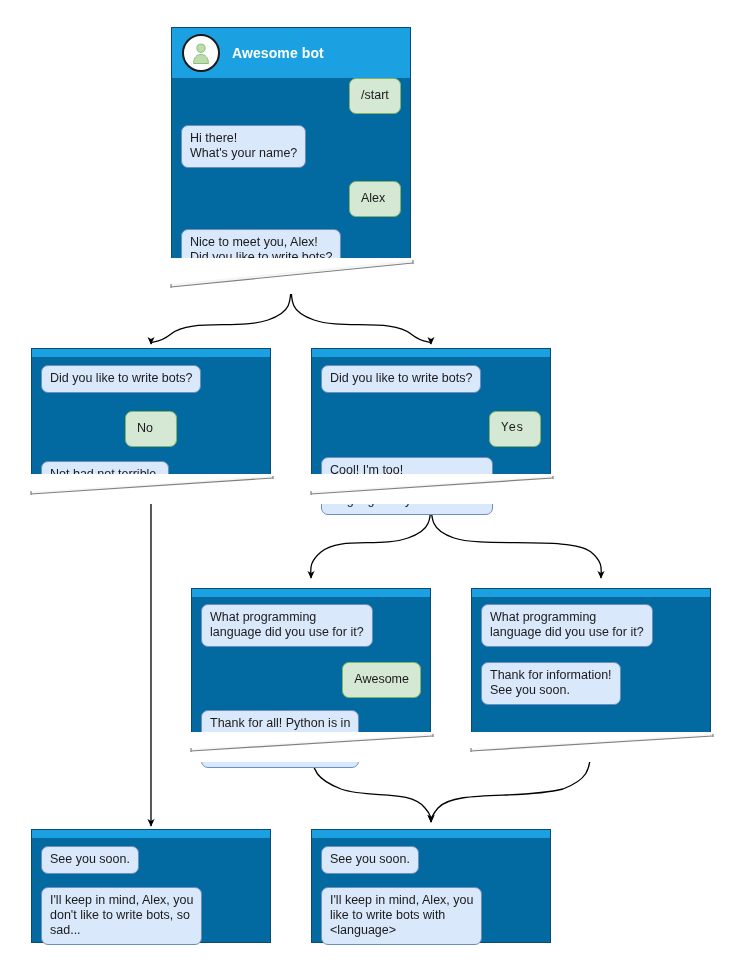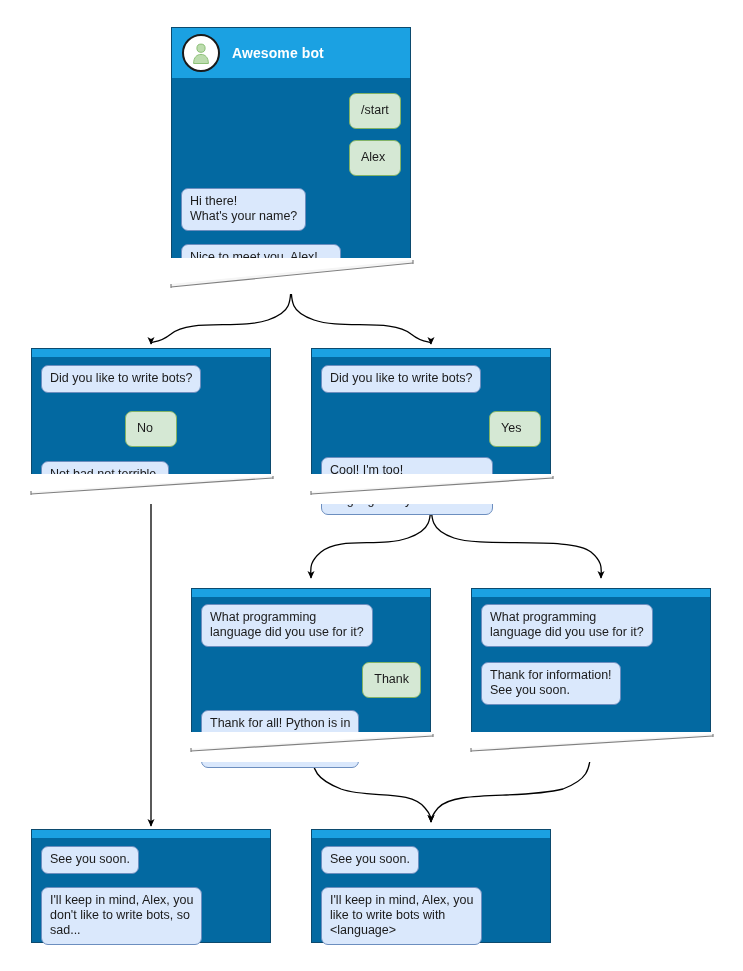--- a/index.html
+++ b/index.html
@@ -154,30 +154,30 @@
   <div class="node root" style="left:171px; top:27px; width:240px; height:247px;">
     <div class="node-header">
       <div class="avatar">
         <svg width="24" height="24" viewBox="0 0 24 24" aria-hidden="true">
           <circle cx="12" cy="7.2" r="4.1" fill="#bcdcae" stroke="#8cc077" stroke-width="1"></circle>
           <path d="M4.6 22.5 C4.6 16.3 8 13.4 12 13.4 C16 13.4 19.4 16.3 19.4 22.5 Z" fill="#bcdcae" stroke="#8cc077" stroke-width="1"></path>
         </svg>
       </div>
       <div class="node-title">Awesome bot</div>
     </div>
-    <div class="chat-body" style="height:197px; padding-top:15px;">
+    <div class="chat-body" style="height:197px; padding-top:0;">
       <div class="msg-row user">
         <div class="bubble user">/start</div>
-      </div>
-      <div class="msg-row user" style="margin-bottom:12px;">
-        <div class="bubble user">Alex</div>
       </div>
       <div class="msg-row bot" style="margin-bottom:13px;">
         <div class="bubble bot">Hi there!
 What's your name?</div>
+      </div>
+      <div class="msg-row user" style="margin-bottom:12px;">
+        <div class="bubble user">Alex</div>
       </div>
       <div class="msg-row bot">
         <div class="bubble bot">Nice to meet you, Alex!
 Did you like to write bots?</div>
       </div>
     </div>
   </div>
 
   <svg class="skew-cover" style="left:169px; top:258px; width:246px; height:36px;">
     <polygon points="2,5 244,2 244,36 2,36" fill="#ffffff"></polygon>
@@ -209,21 +209,21 @@
     <path d="M 2,17 L 2,21" stroke="#808080" stroke-width="1.2" fill="none"></path>
     <path d="M 244,2 L 244,5" stroke="#808080" stroke-width="1.2" fill="none"></path>
   </svg>
 
   <div class="node sub" style="left:311px; top:348px; width:240px; height:140px;">
     <div class="node-header"></div>
     <div class="chat-body" style="height:132px; padding-top:8px;">
       <div class="msg-row bot" style="margin-bottom:18px;">
         <div class="bubble bot">Did you like to write bots?</div>
       </div>
-      <div class="msg-row user" style="margin-bottom:10px;">
+      <div class="msg-row user" style="margin-bottom:10px;font-family:Liberation Mono, monospace;">
         <div class="bubble user">Yes</div>
       </div>
       <div class="msg-row bot">
         <div class="bubble bot">Cool! I'm too!
 What programming
 language did you use for it?</div>
       </div>
     </div>
   </div>
   <svg class="skew-cover" style="left:309px; top:474px; width:246px; height:30px;">
@@ -235,21 +235,21 @@
   </svg>
 
   <div class="node sub" style="left:191px; top:588px; width:240px; height:158px;">
     <div class="node-header"></div>
     <div class="chat-body" style="height:150px; padding-top:7px;">
       <div class="msg-row bot" style="margin-bottom:15px;">
         <div class="bubble bot">What programming
 language did you use for it?</div>
       </div>
       <div class="msg-row user" style="margin-bottom:12px;">
-        <div class="bubble user">Thank</div>
+        <div class="bubble user">Awesome</div>
       </div>
       <div class="msg-row bot">
         <div class="bubble bot">Thank for all! Python is in
 my hearth!
 See you soon.</div>
       </div>
     </div>
   </div>
   <svg class="skew-cover" style="left:189px; top:732px; width:246px; height:30px;">
     <polygon points="2,4 244,2 244,30 2,30" fill="#ffffff"></polygon>

